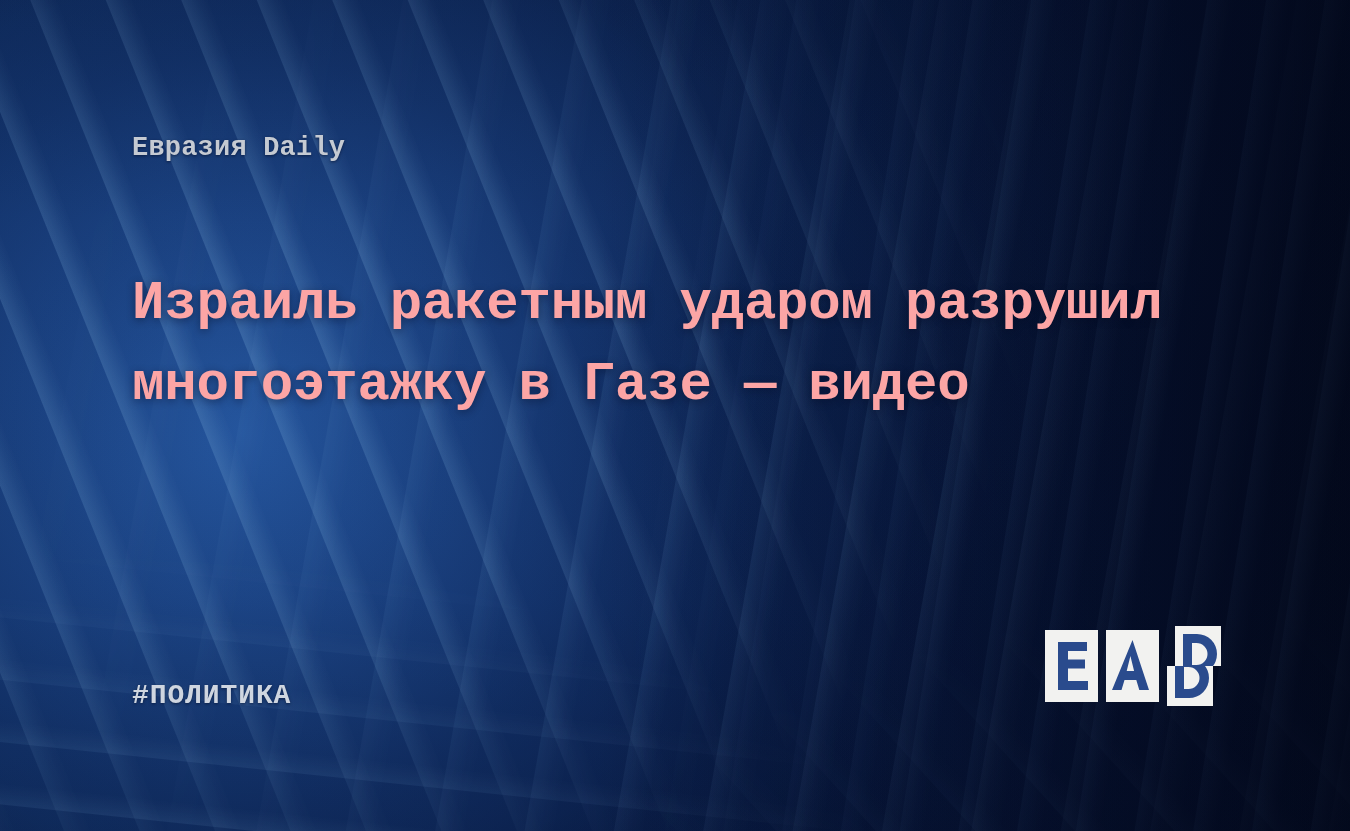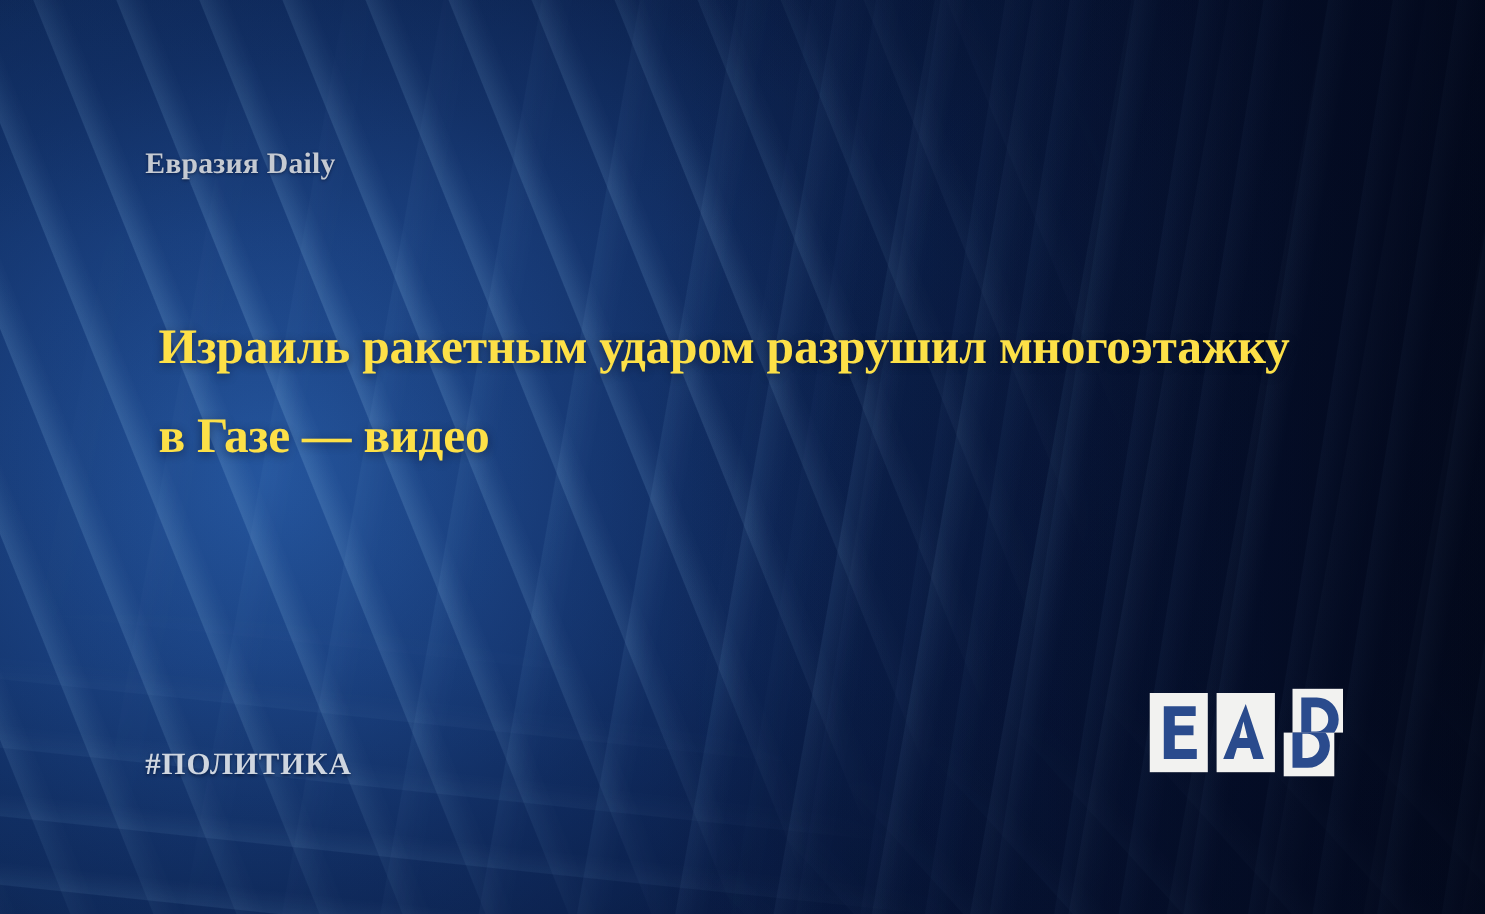--- a/index.html
+++ b/index.html
@@ -7,21 +7,21 @@
     margin: 0;
     padding: 0;
     background: #000;
   }
 
   #card {
     position: relative;
     width: 1350px;
     height: 831px;
     overflow: hidden;
-    font-family: Liberation Serif, serif;
+    font-family: Liberation Mono, monospace;
     background-color: #0a1a44;
     isolation: isolate;
   }
 
   
   .bg-layer {
     position: absolute;
     inset: 0;
     pointer-events: none;
   }
@@ -184,25 +184,25 @@
     color: #c5cad2;
     text-shadow: 0 1px 3px rgba(0, 8, 28, 0.55);
     white-space: nowrap;
   }
 
   .headline {
     position: absolute;
     left: 132px;
     top: 263px;
     width: 1060px;
-    margin: 12px;
-    font-size: 45px;
+    margin: 0;
+    font-size: 54px;
     line-height: 81px;
     font-weight: 700;
-    color: #fde047;
+    color: #fca5a5;
     letter-spacing: -0.2px;
     text-shadow: 0 2px 9px rgba(0, 10, 34, 0.45);
   }
 
   .hashtag {
     position: absolute;
     left: 132px;
     top: 680px;
     font-size: 28px;
     font-weight: 700;

